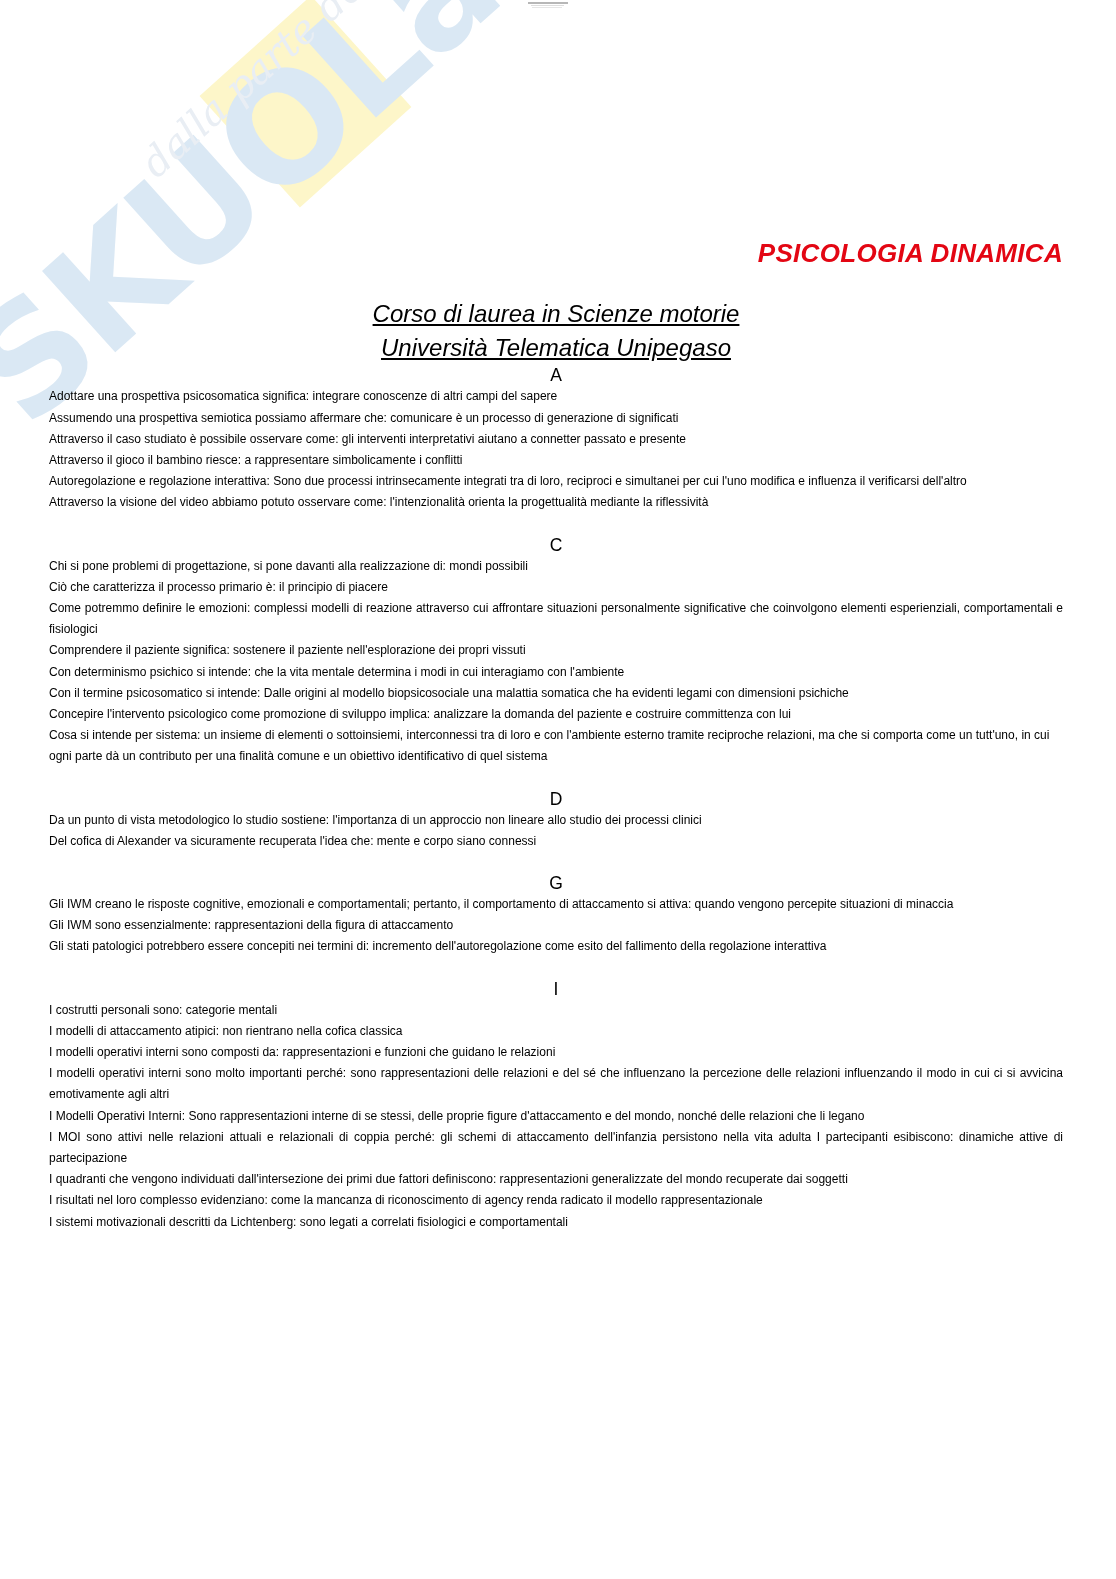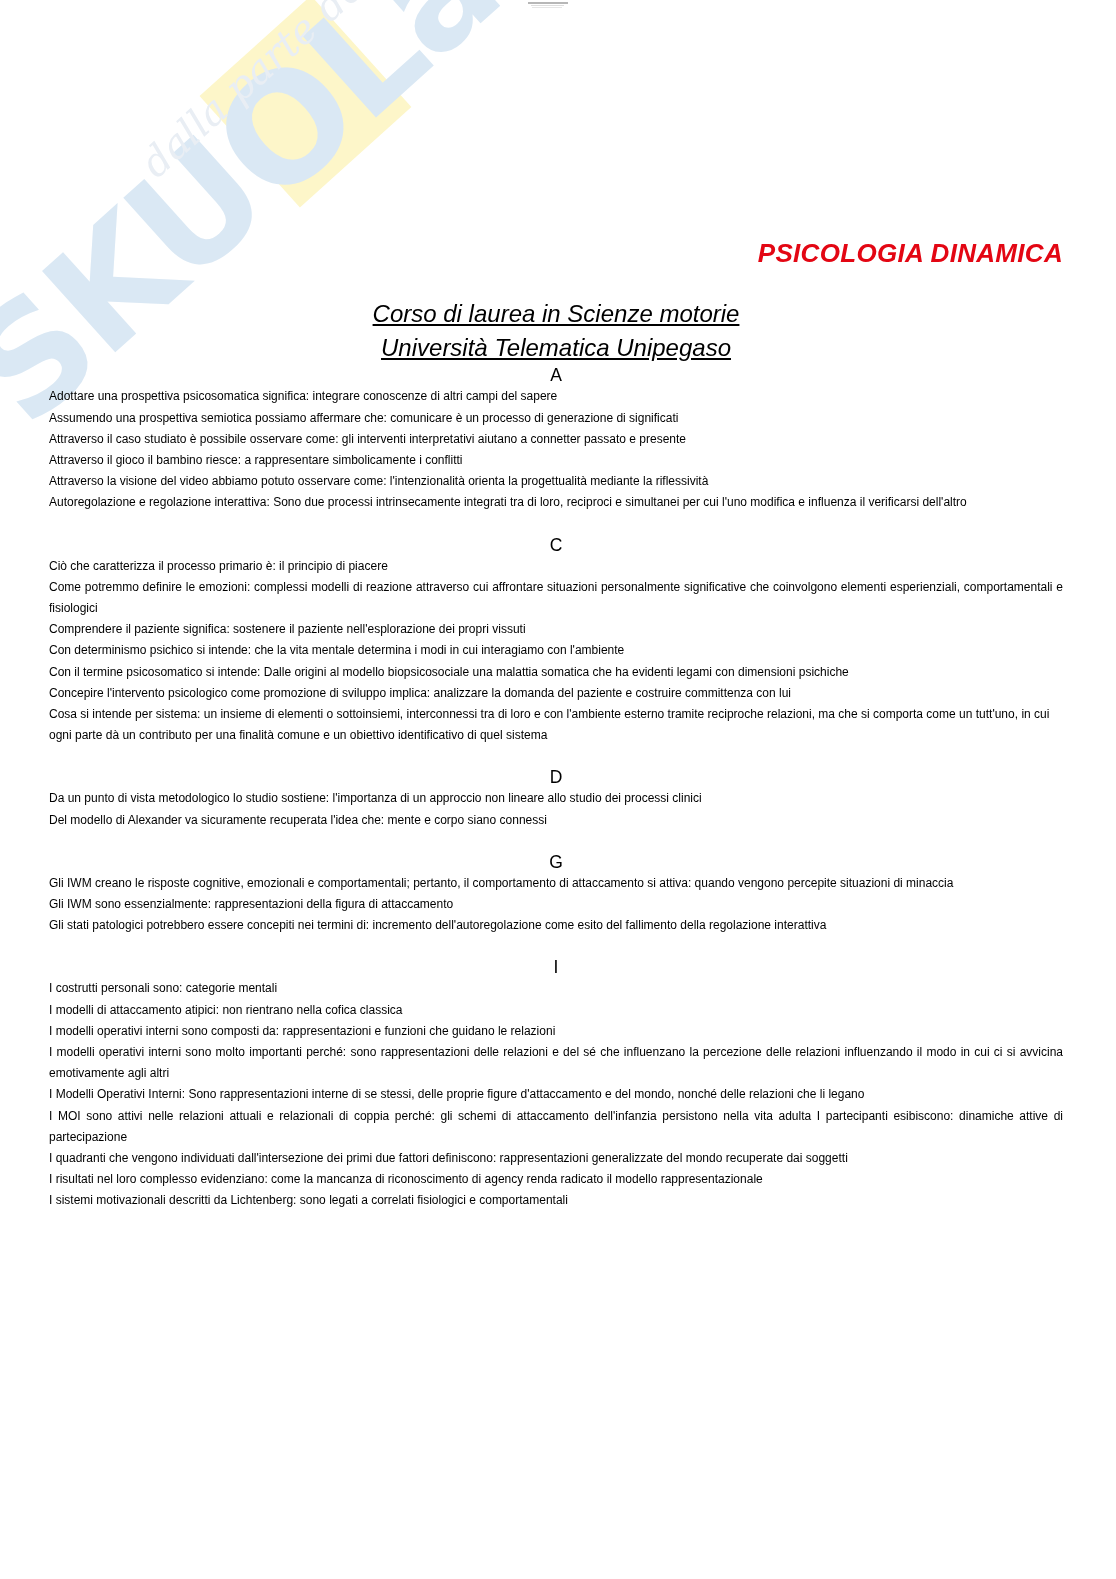--- a/index.html
+++ b/index.html
@@ -189,43 +189,44 @@
     </div>
 
     <div id="sections-host">
         <div class="section">
           <div class="section-letter">A</div>
           <div class="section-body">
             <p class="entry">Adottare una prospettiva psicosomatica significa: integrare conoscenze di altri campi del sapere</p>
             <p class="entry">Assumendo una prospettiva semiotica possiamo affermare che: comunicare è un processo di generazione di significati</p>
             <p class="entry">Attraverso il caso studiato è possibile osservare come: gli interventi interpretativi aiutano a connetter passato e presente</p>
             <p class="entry">Attraverso il gioco il bambino riesce: a rappresentare simbolicamente i conflitti</p>
+            <p class="entry">Autoregolazione e regolazione interattiva: Sono due processi intrinsecamente integrati tra di loro, reciproci e simultanei per cui l'uno modifica e influenza il verificarsi dell'altro</p>
             <p class="entry">Attraverso la visione del video abbiamo potuto osservare come: l'intenzionalità orienta la progettualità mediante la riflessività</p>
-            <p class="entry">Autoregolazione e regolazione interattiva: Sono due processi intrinsecamente integrati tra di loro, reciproci e simultanei per cui l'uno modifica e influenza il verificarsi dell'altro</p>
           </div>
         </div>
         <div class="section">
           <div class="gap"></div>
           <div class="section-letter">C</div>
           <div class="section-body">
+            <p class="entry">Chi si pone problemi di progettazione, si pone davanti alla realizzazione di: mondi possibili</p>
             <p class="entry">Ciò che caratterizza il processo primario è: il principio di piacere</p>
             <p class="entry">Come potremmo definire le emozioni: complessi modelli di reazione attraverso cui affrontare situazioni personalmente significative che coinvolgono elementi esperienziali, comportamentali e fisiologici</p>
             <p class="entry">Comprendere il paziente significa: sostenere il paziente nell'esplorazione dei propri vissuti</p>
             <p class="entry">Con determinismo psichico si intende: che la vita mentale determina i modi in cui interagiamo con l'ambiente</p>
             <p class="entry">Con il termine psicosomatico si intende: Dalle origini al modello biopsicosociale una malattia somatica che ha evidenti legami con dimensioni psichiche</p>
             <p class="entry">Concepire l'intervento psicologico come promozione di sviluppo implica: analizzare la domanda del paziente e costruire committenza con lui</p>
             <p class="entry">Cosa si intende per sistema: un insieme di elementi o sottoinsiemi, interconnessi tra di loro e con l'ambiente esterno tramite reciproche relazioni, ma che si comporta come un tutt'uno, in cui ogni parte dà un contributo per una finalità comune e un obiettivo identificativo di quel sistema</p>
           </div>
         </div>
         <div class="section">
           <div class="gap"></div>
           <div class="section-letter">D</div>
           <div class="section-body">
             <p class="entry">Da un punto di vista metodologico lo studio sostiene: l'importanza di un approccio non lineare allo studio dei processi clinici</p>
-            <p class="entry">Del modello di Alexander va sicuramente recuperata l'idea che: mente e corpo siano connessi</p>
+            <p class="entry">Del cofica di Alexander va sicuramente recuperata l'idea che: mente e corpo siano connessi</p>
           </div>
         </div>
         <div class="section">
           <div class="gap"></div>
           <div class="section-letter">G</div>
           <div class="section-body">
             <p class="entry">Gli IWM creano le risposte cognitive, emozionali e comportamentali; pertanto, il comportamento di attaccamento si attiva: quando vengono percepite situazioni di minaccia</p>
             <p class="entry">Gli IWM sono essenzialmente: rappresentazioni della figura di attaccamento</p>
             <p class="entry">Gli stati patologici potrebbero essere concepiti nei termini di: incremento dell'autoregolazione come esito del fallimento della regolazione interattiva</p>
           </div>

